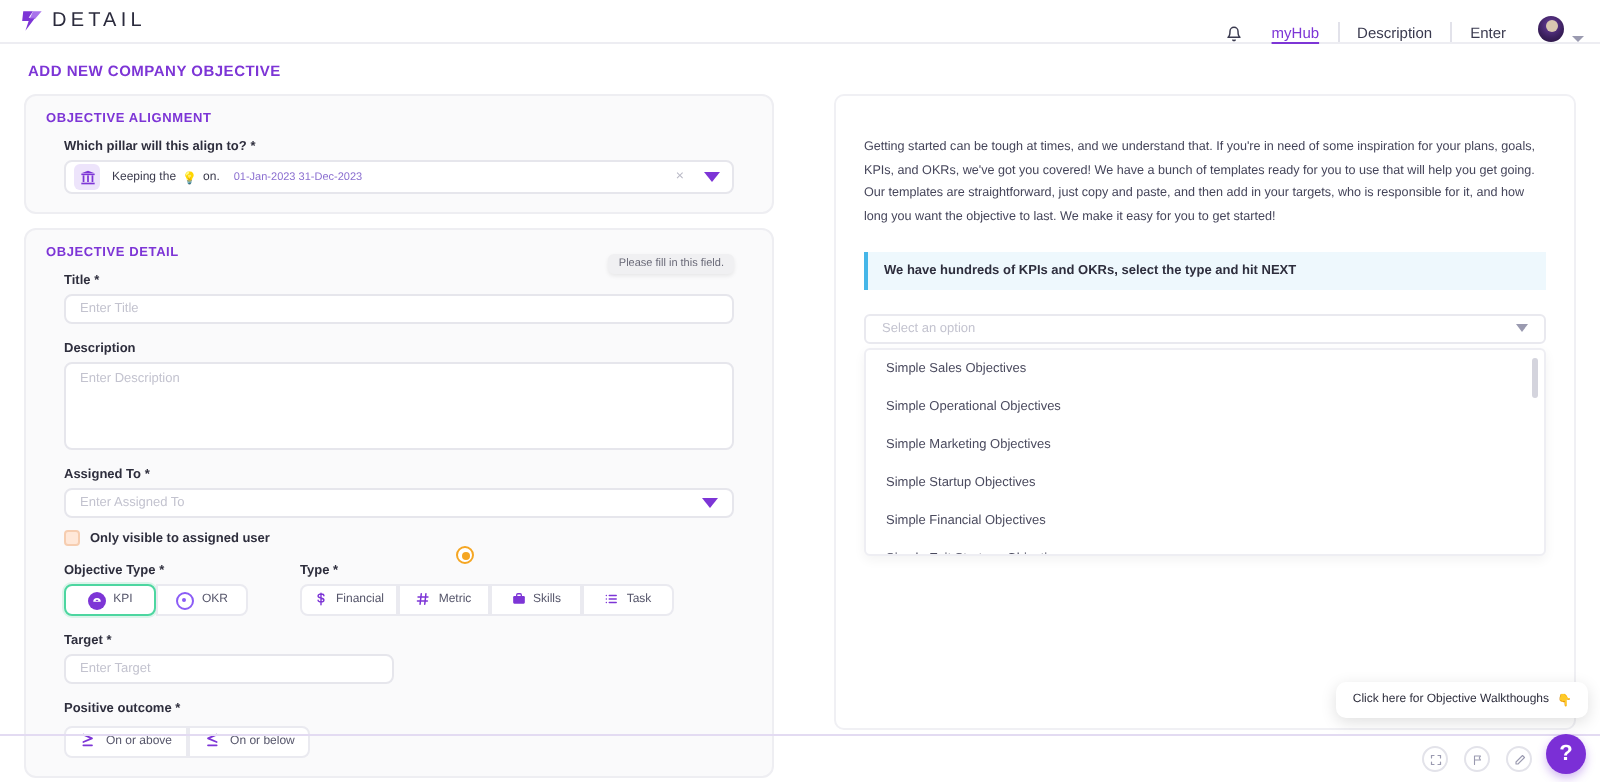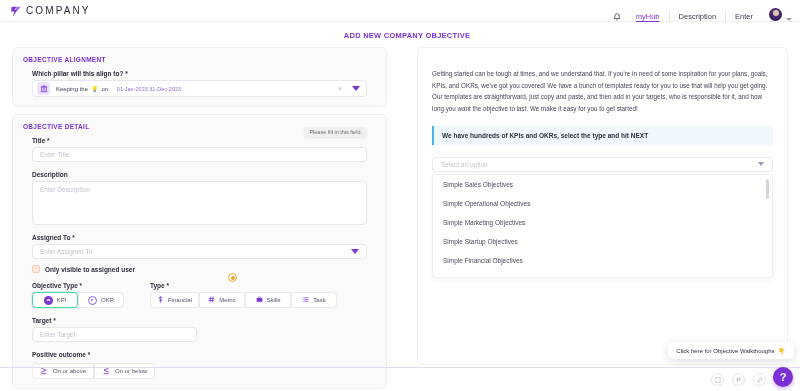--- a/index.html
+++ b/index.html
@@ -54,21 +54,20 @@
     margin-left: 4px; width: 0; height: 0;
     border-left: 3px solid transparent; border-right: 3px solid transparent;
     border-top: 3px solid #9a9ab0;
   }
 
   
   .page-title {
     font-size: 7.5px; font-weight: 700; color: #7d35d6;
     letter-spacing: 0.25px;
     padding: 9px 0 7px 14px;
-    text-align: center;
   }
 
   
   .main {
     display: flex; gap: 0; padding: 0 12px;
     height: calc(391px - 22px - 24px);
   }
   .col-left { width: 375px; }
   .col-right { flex: 1; margin-left: 30px; position: relative; }
 
@@ -285,21 +284,21 @@
 <body>
 
 <div class="topnav">
   <div class="logo-wrap">
     <span class="logo-mark">
       <svg width="13" height="13" viewBox="0 0 24 24">
         <path d="M3 3 L12 3 L8 9 L14 9 L5 21 L8 12 L2 12 Z" fill="#7d35d6"></path>
         <path d="M12 3 L20 3 L14 10 L9 10 Z" fill="#9a5ae8" opacity="0.85"></path>
       </svg>
     </span>
-    <span class="logo-text">COMPANY</span>
+    <span class="logo-text">DETAIL</span>
   </div>
 
   <div class="nav-right">
     <span class="bell">
       <svg width="8" height="8" viewBox="0 0 24 24" fill="none" stroke="#3a3a4f" stroke-width="2.2" stroke-linecap="round" stroke-linejoin="round">
         <path d="M18 8a6 6 0 0 0-12 0c0 7-3 9-3 9h18s-3-2-3-9"></path>
           <path d="M13.7 21a2 2 0 0 1-3.4 0"></path>
       </svg>
     </span>
     <a class="nav-link active" href="#">myHub</a>

